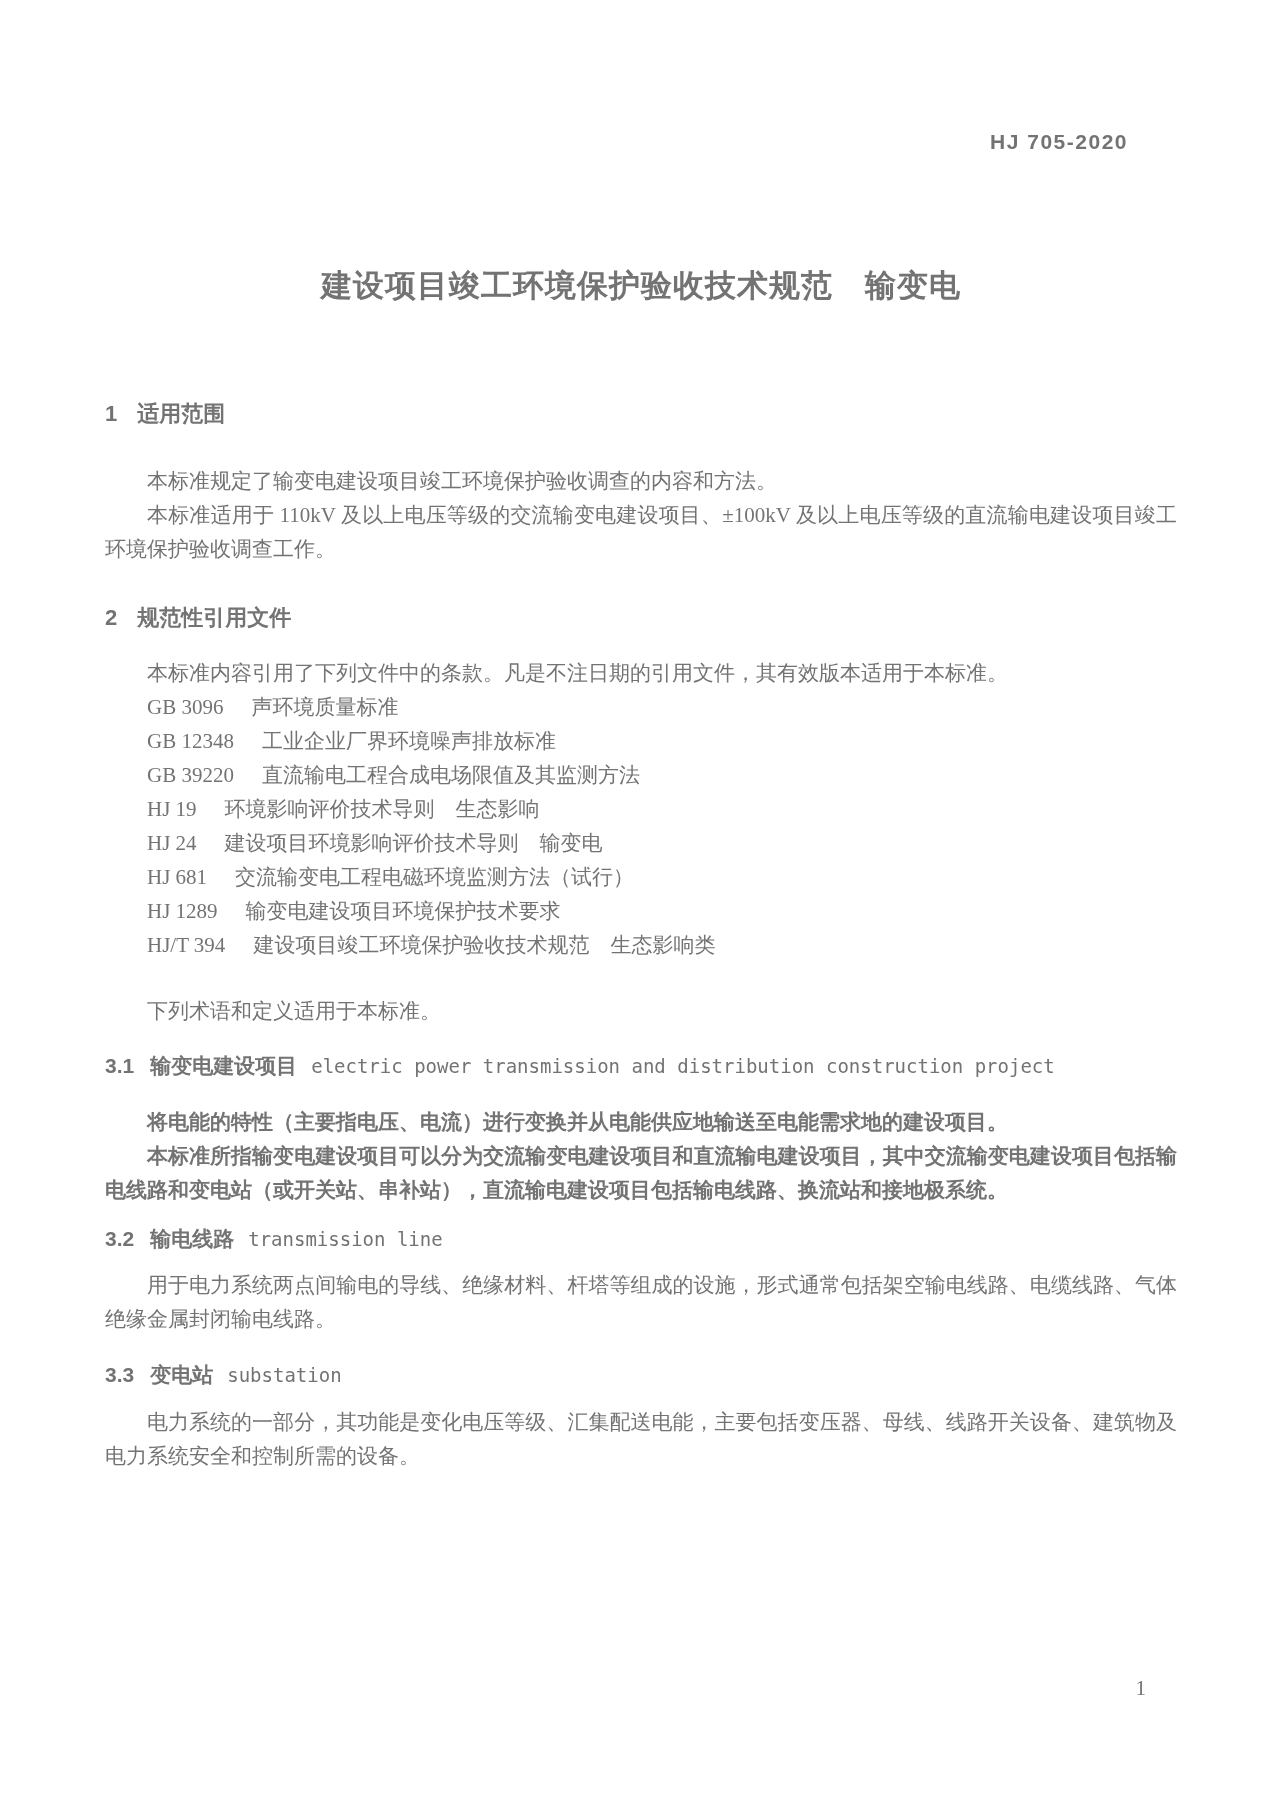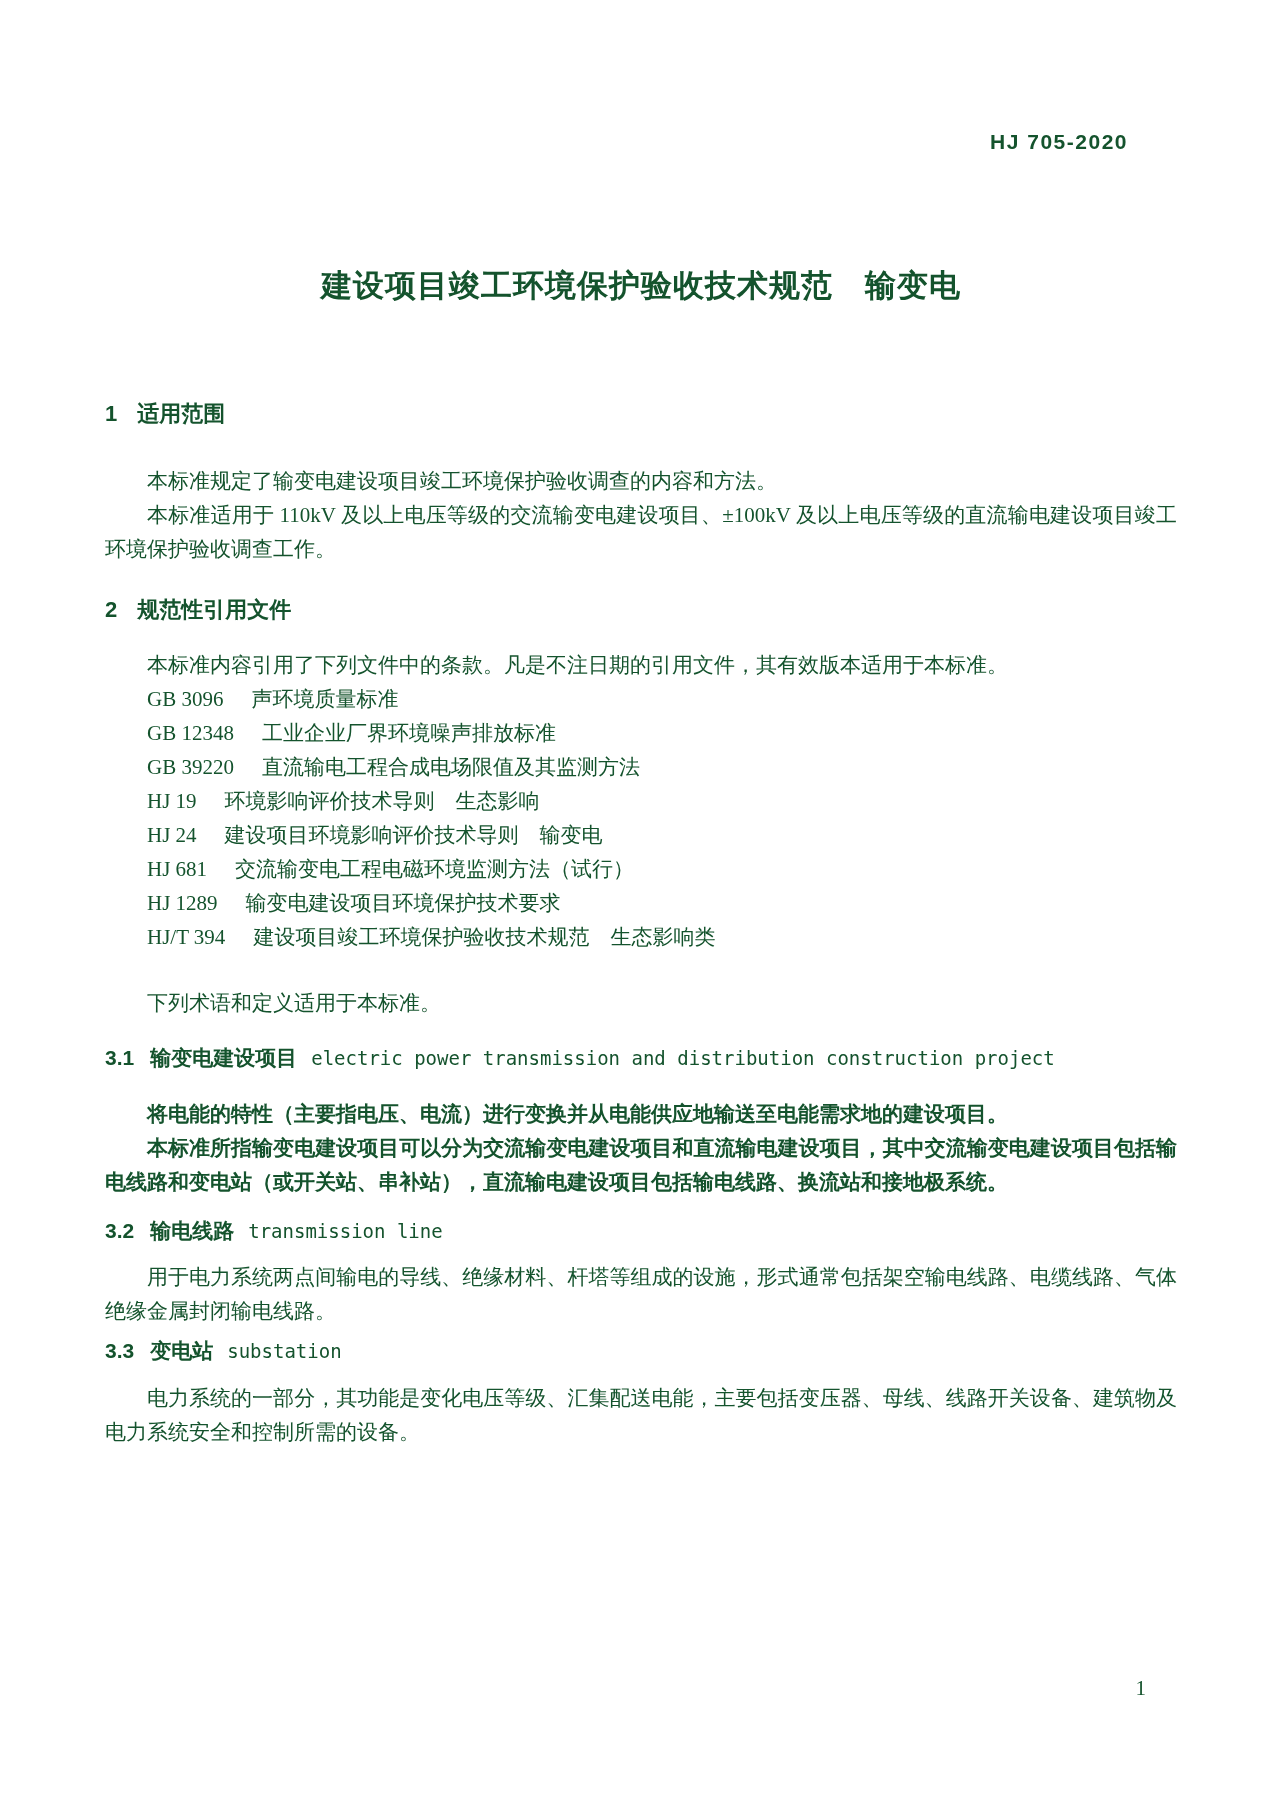--- a/index.html
+++ b/index.html
@@ -1,20 +1,20 @@
 <!DOCTYPE html>
 <html><head>
 <meta charset="utf-8">
 <style>
   html,body { margin:0; padding:0; background:#ffffff; }
   .page {
     position:relative;
     width:1266px; height:1810px;
     background:#ffffff;
-    color:#14532d;
+    color:#737373;
     overflow:hidden;
   }
   .std-code {
     position:absolute;
     top:130px; right:138px;
     font-family:"Liberation Sans", sans-serif;
     font-weight:bold;
     font-size:21px;
     letter-spacing:1.5px;
   }
@@ -57,36 +57,36 @@
   .para {
     margin:0;
     font-family:"Liberation Serif", serif;
     font-size:21px;
     line-height:34px;
     text-indent:2em;
     text-align:justify;
   }
   .h-scope   { margin-top:92px; }
   .scope-paras { margin-top:34px; }
-  .h-refs    { margin-top:28px; }
+  .h-refs    { margin-top:36px; }
   .refs-intro { margin-top:22px; }
   .ref-item {
     font-family:"Liberation Serif", serif;
     font-size:21px;
     line-height:34px;
     padding-left:42px;
   }
   .ref-item .ref-code { margin-right:28px; }
   .h-terms   { margin-top:26px; }
   .terms-intro { margin-top:32px; }
   .h-t1 { margin-top:22px; }
   .t1-paras { margin-top:23px;font-weight:bold; }
   .h-t2 { margin-top:16px; }
   .t2-paras { margin-top:13px; }
-  .h-t3 { margin-top:7px; }
+  .h-t3 { margin-top:23px; }
   .t3-paras { margin-top:14px; }
   .page-number {
     position:absolute;
     top:1676px; right:120px;
     font-family:"Liberation Serif", serif;
     font-size:21px;
   }
 </style>
 </head>
 <body>

